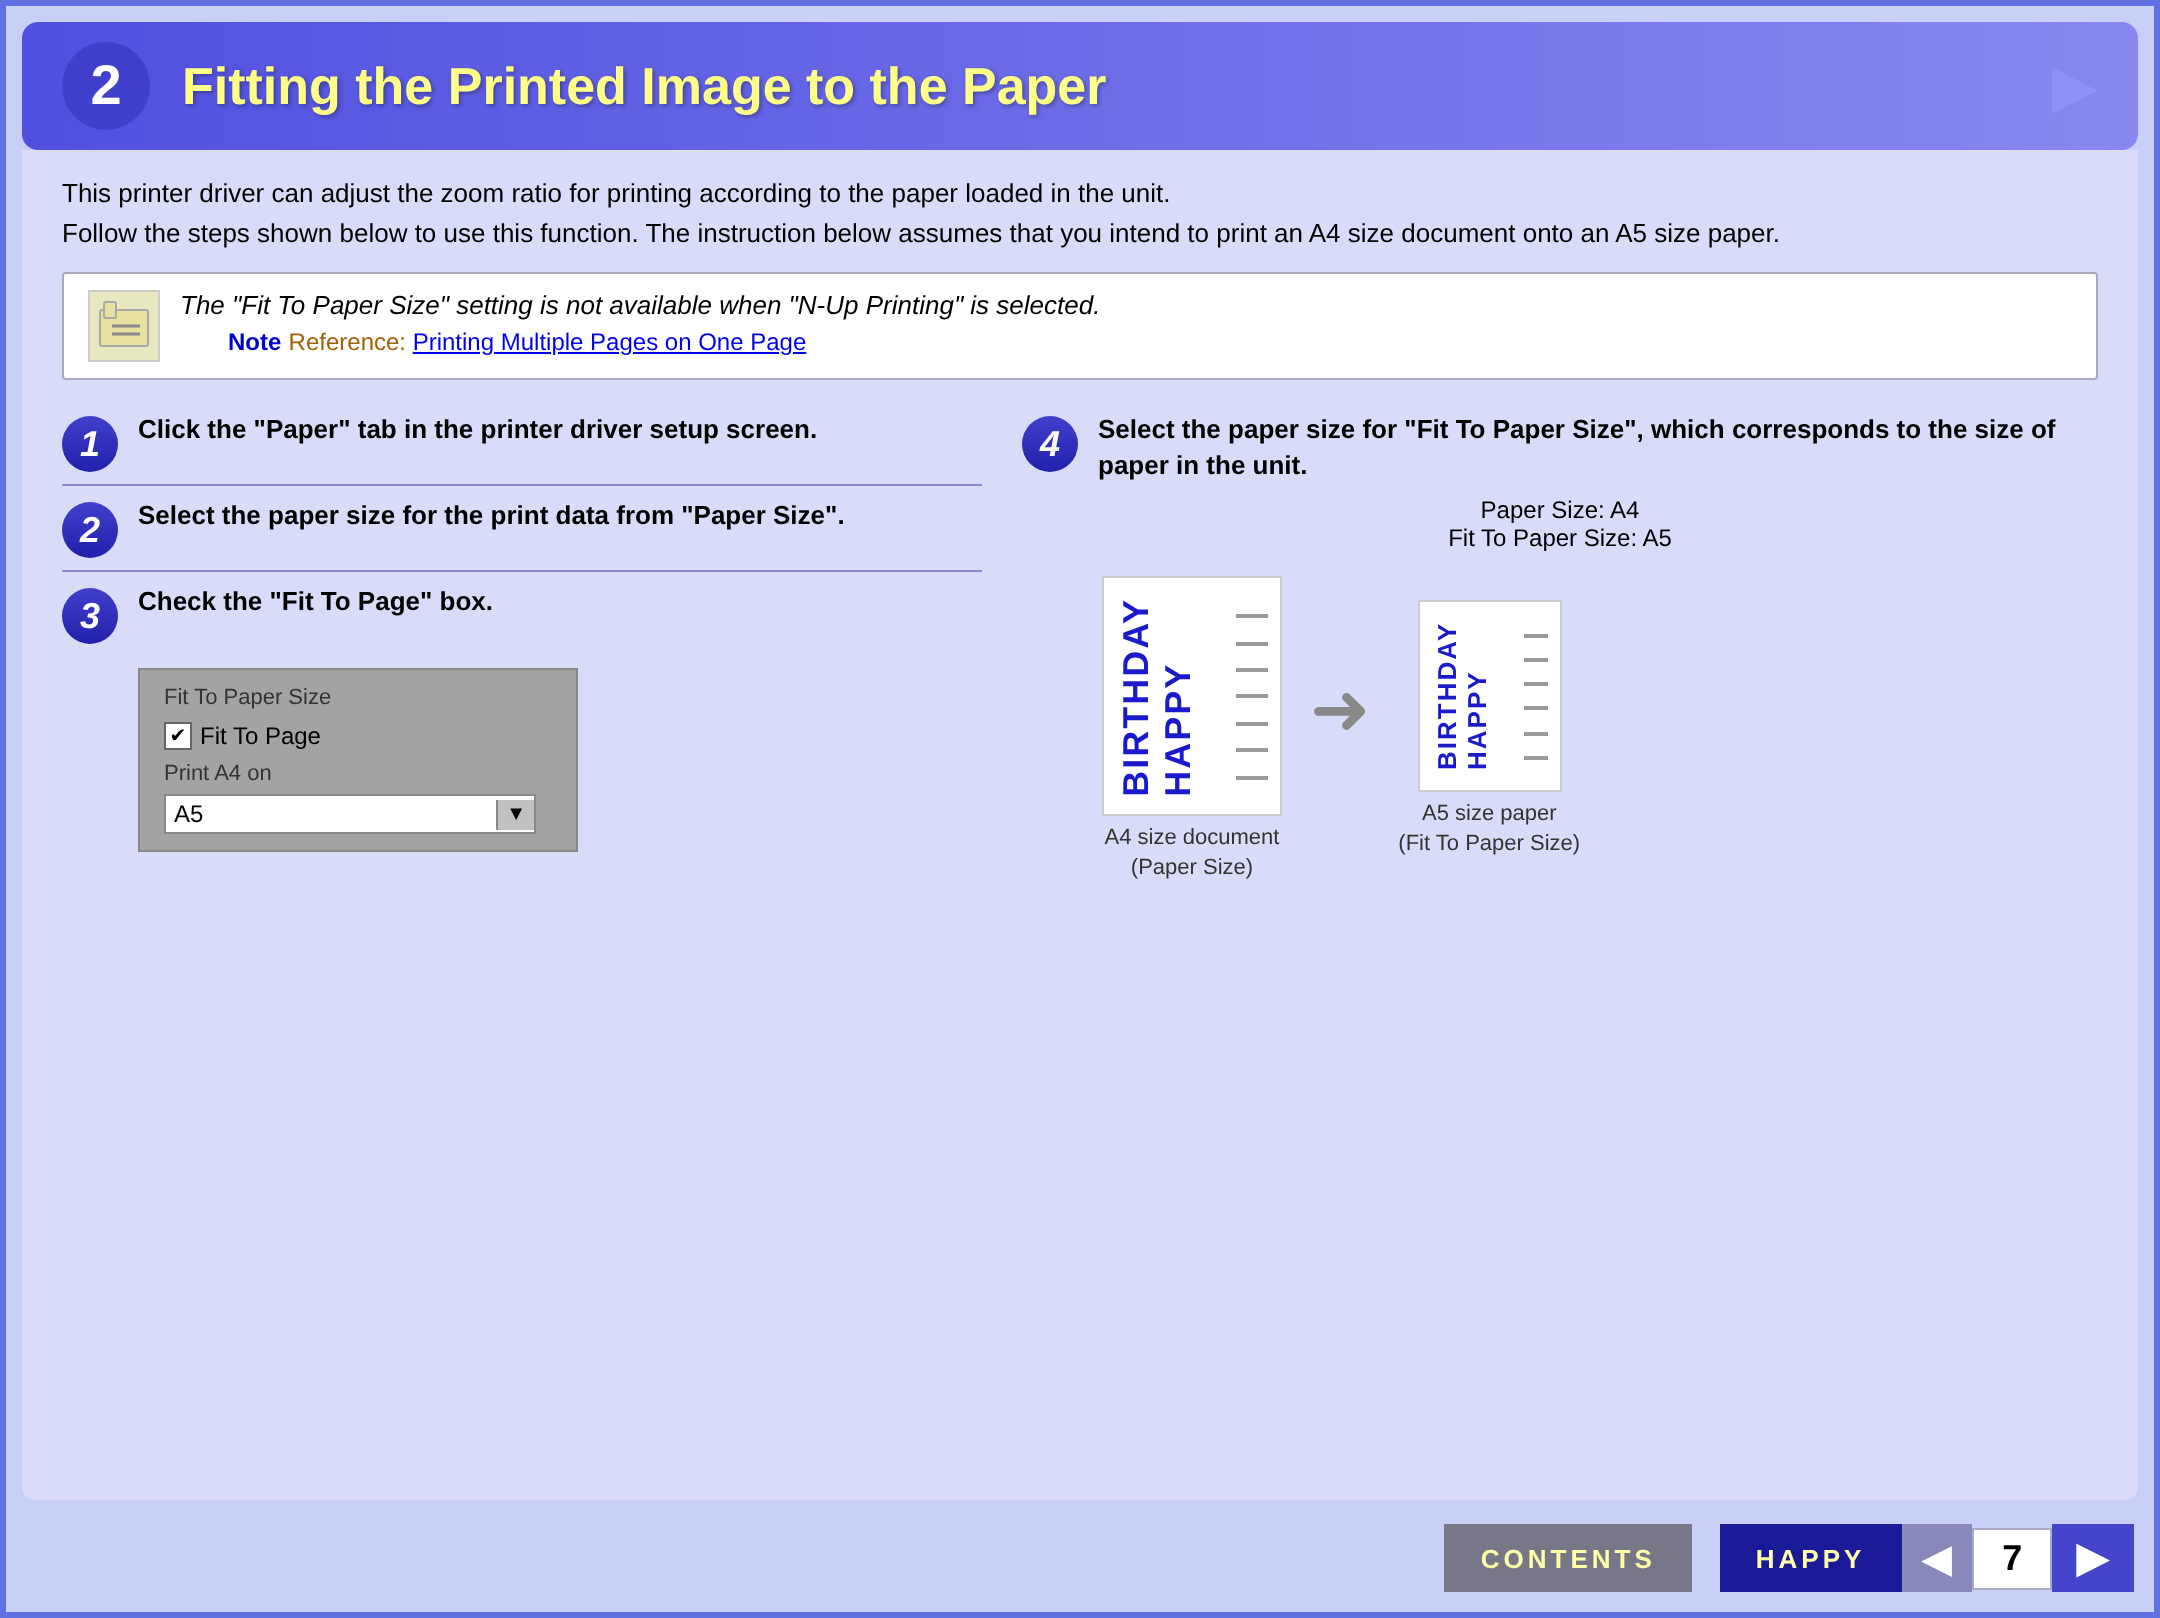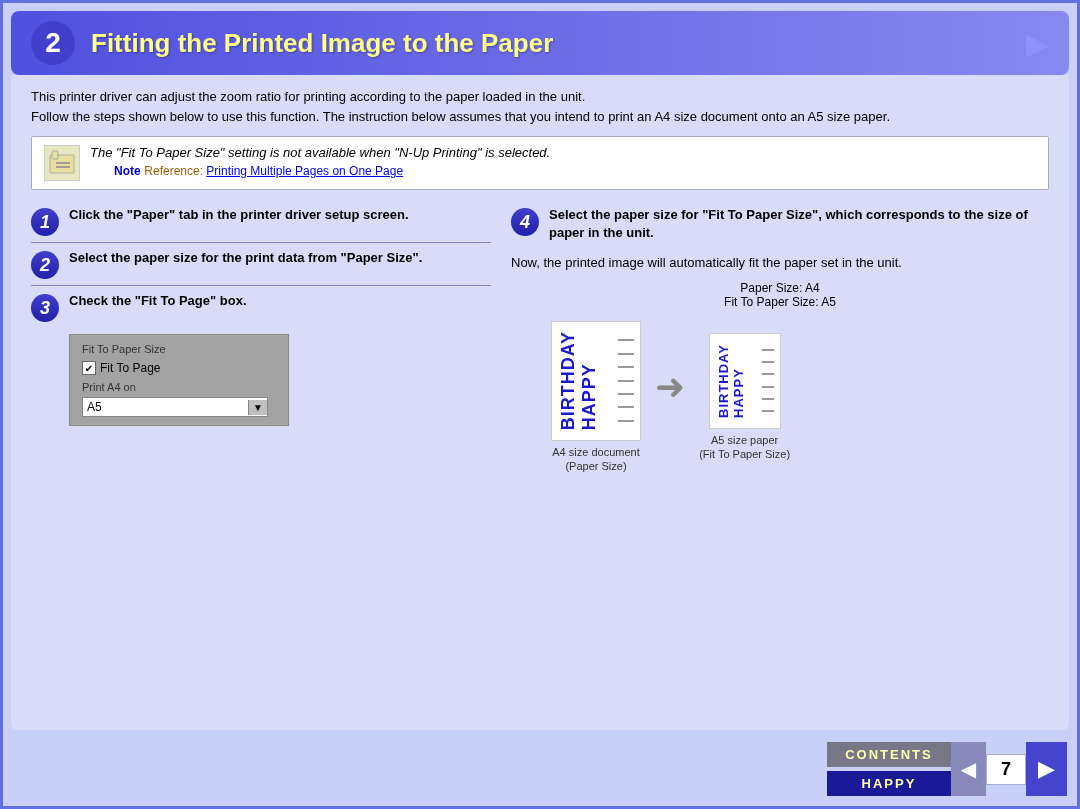--- a/index.html
+++ b/index.html
@@ -327,22 +327,21 @@
     .footer-nav {
       display: flex;
       align-items: stretch;
       justify-content: flex-end;
       gap: 0;
       margin: 4px 10px 10px 10px;
     }
 
     .footer-labels {
       display: flex;
-      flex-direction: column;
-      gap: 4px;
+      gap: 14px;
     }
 
     .footer-contents {
       background: #777788;
       color: #ffffaa;
       font-weight: bold;
       font-size: 13px;
       letter-spacing: 2px;
       padding: 5px 18px;
       cursor: pointer;
@@ -515,21 +514,20 @@
 
       </div>
 
       <div class="right-steps">
 
         <div class="step4-header">
           <div class="step-number">4</div>
           <div class="step4-text">Select the paper size for "Fit To Paper Size", which corresponds to the size of paper in the unit.</div>
         </div>
 
-        <div class="step4-sub">Now, the printed image will automatically fit the paper set in the unit.</div>
 
         <div class="paper-size-label">
           <span style="white-space: pre;">Paper Size: A4
 Fit To Paper Size: A5</span>
         </div>
 
         <div class="paper-diagram">
 
           <div class="paper-doc">
             <div class="paper-visual">

